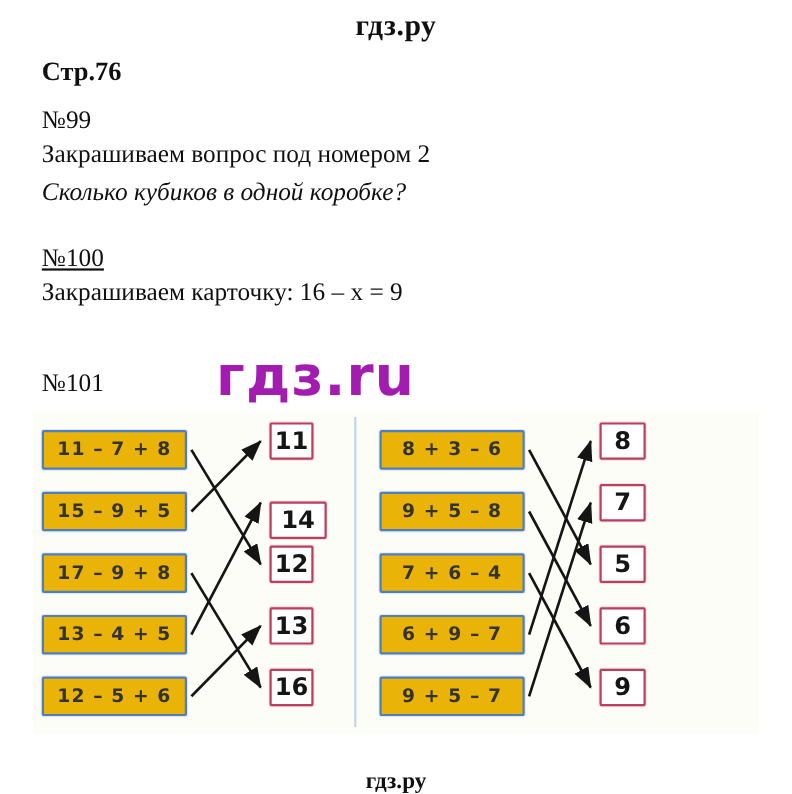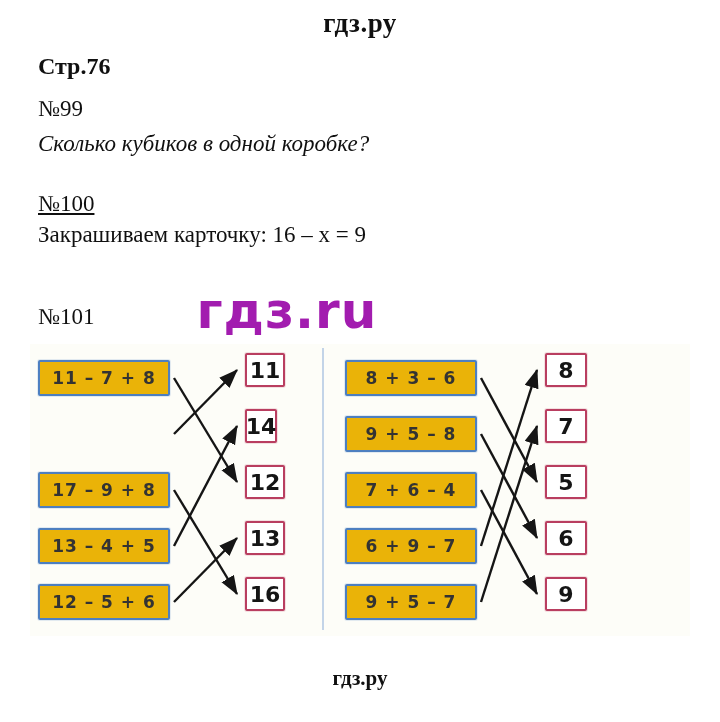--- a/index.html
+++ b/index.html
@@ -92,20 +92,21 @@
 </head>
 <body>
 
 <div>
   <div class="site-header">гдз.ру</div>
 
   <div class="content">
     <div class="page-label">Стр.76</div>
 
     <div class="task-num">№99</div>
+    <div class="task-line">Закрашиваем вопрос под номером 2</div>
     <div class="task-line italic">Сколько кубиков в одной коробке?</div>
 
     <div class="task-num t100">№100</div>
     <div class="task-line">Закрашиваем карточку: 16 – х = 9</div>
 
     <div class="row101">
       <span class="task-num-inline">№101</span>
       <span class="watermark">гдз.ru</span>
     </div>
 
@@ -122,25 +123,26 @@
           <line x1="144" y1="202" x2="207" y2="82" stroke="#151515" stroke-width="2.4" marker-end="url(#arrowhead)"></line>
           <line x1="144" y1="258" x2="207" y2="194" stroke="#151515" stroke-width="2.4" marker-end="url(#arrowhead)"></line>
           <line x1="451" y1="34" x2="507" y2="138" stroke="#151515" stroke-width="2.4" marker-end="url(#arrowhead)"></line>
           <line x1="451" y1="90" x2="507" y2="194" stroke="#151515" stroke-width="2.4" marker-end="url(#arrowhead)"></line>
           <line x1="451" y1="146" x2="507" y2="250" stroke="#151515" stroke-width="2.4" marker-end="url(#arrowhead)"></line>
           <line x1="451" y1="202" x2="507" y2="26" stroke="#151515" stroke-width="2.4" marker-end="url(#arrowhead)"></line>
           <line x1="451" y1="258" x2="507" y2="82" stroke="#151515" stroke-width="2.4" marker-end="url(#arrowhead)"></line>
         </svg>
       <div class="divider"></div>
     <div class="expr-box" style="left: 8px; top: 16px; width: 132px; height: 36px;">11 – 7 + 8</div>
+        <div class="expr-box" style="left: 8px; top: 72px; width: 132px; height: 36px;">15 – 9 + 5</div>
         <div class="expr-box" style="left: 8px; top: 128px; width: 132px; height: 36px;">17 – 9 + 8</div>
         <div class="expr-box" style="left: 8px; top: 184px; width: 132px; height: 36px;">13 – 4 + 5</div>
         <div class="expr-box" style="left: 8px; top: 240px; width: 132px; height: 36px;">12 – 5 + 6</div>
         <div class="ans-box" style="left: 215px; top: 9px; width: 40px; height: 34px;">11</div>
-        <div class="ans-box" style="left: 215px; top: 65px; width: 32px; height: 34px;">14</div>
+        <div class="ans-box" style="left: 215px; top: 81px; width: 52px; height: 34px;">14</div>
         <div class="ans-box" style="left: 215px; top: 121px; width: 40px; height: 34px;">12</div>
         <div class="ans-box" style="left: 215px; top: 177px; width: 40px; height: 34px;">13</div>
         <div class="ans-box" style="left: 215px; top: 233px; width: 40px; height: 34px;">16</div>
         <div class="expr-box" style="left: 315px; top: 16px; width: 132px; height: 36px; text-align: right;">8 + 3 – 6</div>
         <div class="expr-box" style="left: 315px; top: 72px; width: 132px; height: 36px;">9 + 5 – 8</div>
         <div class="expr-box" style="left: 315px; top: 128px; width: 132px; height: 36px;">7 + 6 – 4</div>
         <div class="expr-box" style="left: 315px; top: 184px; width: 132px; height: 36px;">6 + 9 – 7</div>
         <div class="expr-box" style="left: 315px; top: 240px; width: 132px; height: 36px;">9 + 5 – 7</div>
         <div class="ans-box" style="left: 515px; top: 9px; width: 42px; height: 34px;">8</div>
         <div class="ans-box" style="left: 515px; top: 65px; width: 42px; height: 34px;">7</div>

